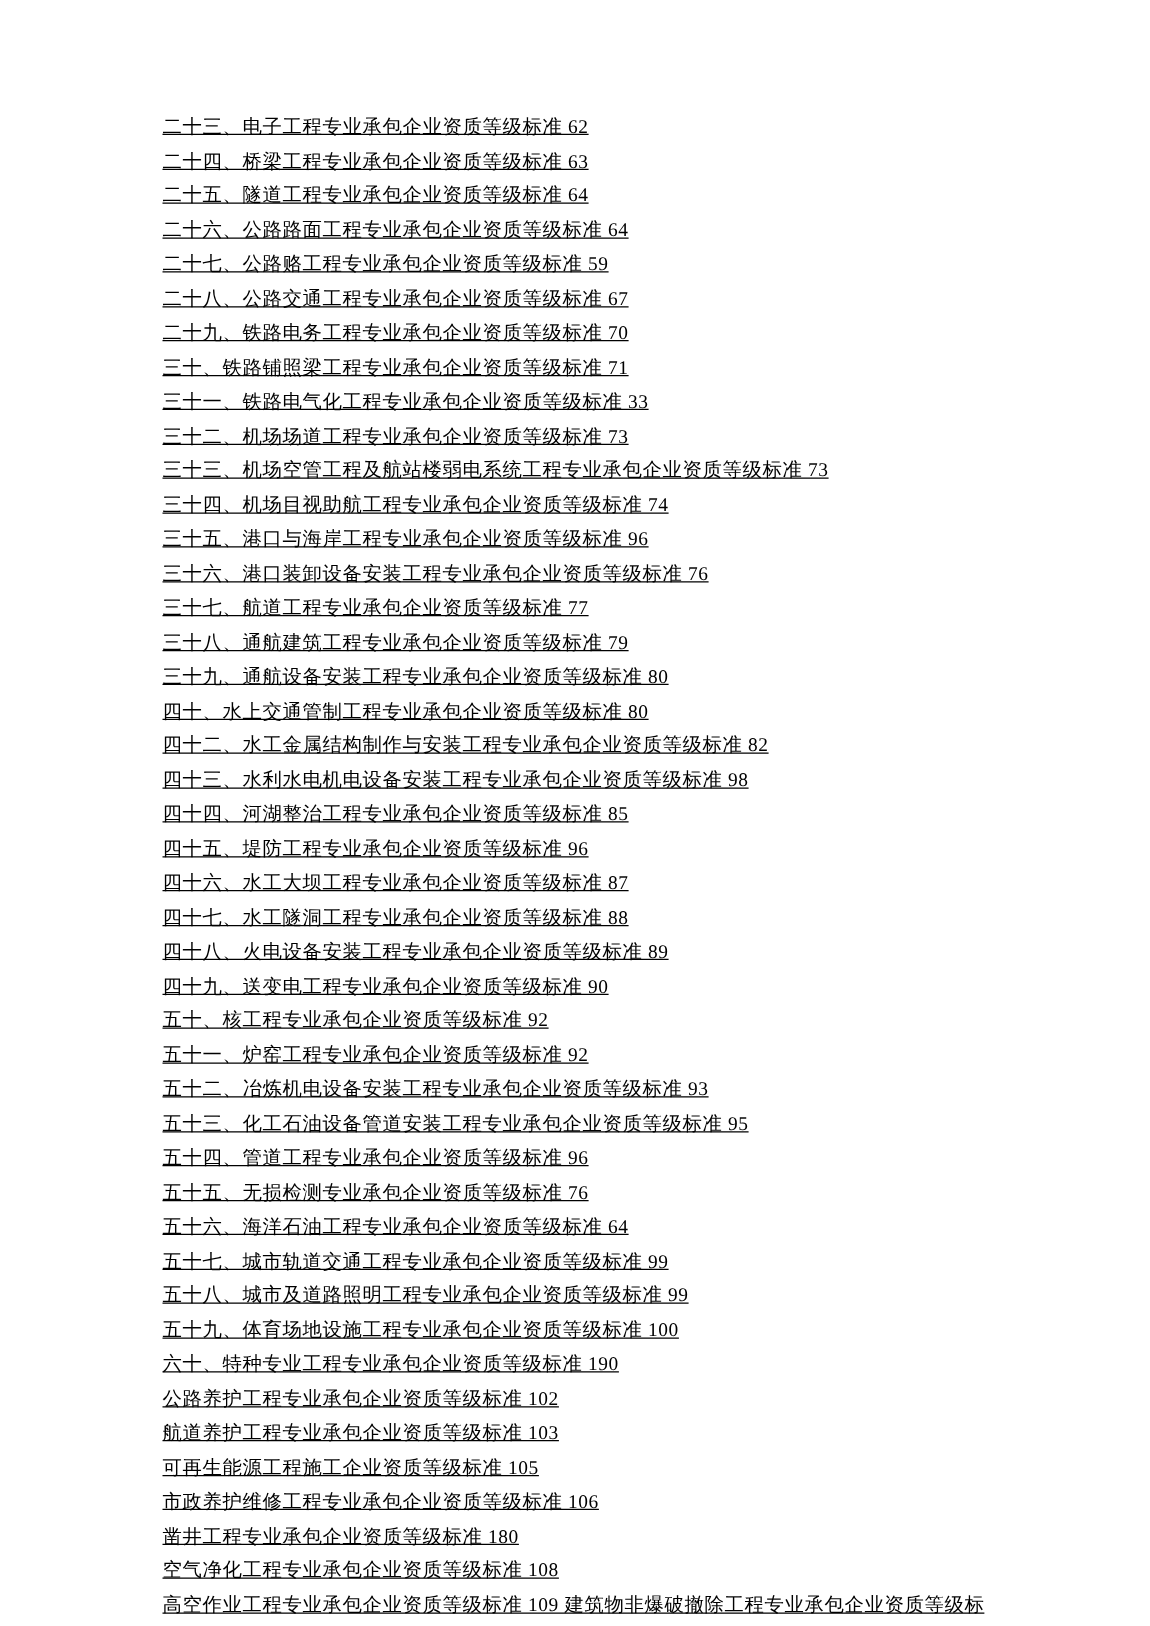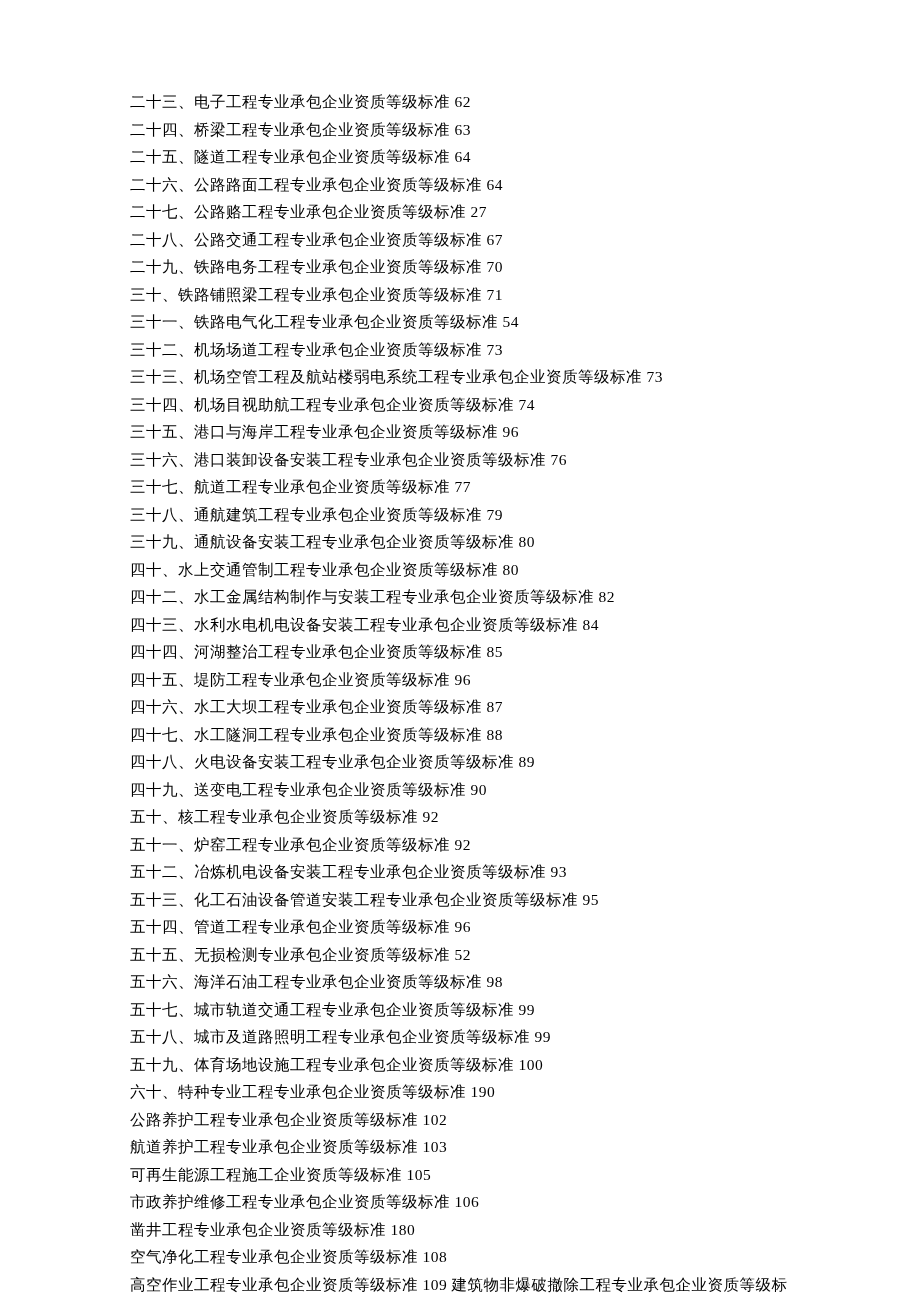--- a/index.html
+++ b/index.html
@@ -12,59 +12,60 @@
   .page {
     padding: 88px 130px 40px 130px;
     box-sizing: border-box;
   }
   .line {
     font-size: 15.5px;
     color: #000000;
     line-height: 27.5px;
     letter-spacing: 0.5px;
     white-space: normal;
+    text-decoration: underline;
   }
 </style>
 </head>
 <body>
 
 <div class="page">
   <div class="line">二十三、电子工程专业承包企业资质等级标准 62</div>
   <div class="line">二十四、桥梁工程专业承包企业资质等级标准 63</div>
   <div class="line">二十五、隧道工程专业承包企业资质等级标准 64</div>
   <div class="line">二十六、公路路面工程专业承包企业资质等级标准 64</div>
-  <div class="line">二十七、公路赂工程专业承包企业资质等级标准 27</div>
+  <div class="line">二十七、公路赂工程专业承包企业资质等级标准 59</div>
   <div class="line">二十八、公路交通工程专业承包企业资质等级标准 67</div>
   <div class="line">二十九、铁路电务工程专业承包企业资质等级标准 70</div>
   <div class="line">三十、铁路铺照梁工程专业承包企业资质等级标准 71</div>
-  <div class="line">三十一、铁路电气化工程专业承包企业资质等级标准 54</div>
+  <div class="line">三十一、铁路电气化工程专业承包企业资质等级标准 33</div>
   <div class="line">三十二、机场场道工程专业承包企业资质等级标准 73</div>
   <div class="line">三十三、机场空管工程及航站楼弱电系统工程专业承包企业资质等级标准 73</div>
   <div class="line">三十四、机场目视助航工程专业承包企业资质等级标准 74</div>
   <div class="line">三十五、港口与海岸工程专业承包企业资质等级标准 96</div>
   <div class="line">三十六、港口装卸设备安装工程专业承包企业资质等级标准 76</div>
   <div class="line">三十七、航道工程专业承包企业资质等级标准 77</div>
   <div class="line">三十八、通航建筑工程专业承包企业资质等级标准 79</div>
   <div class="line">三十九、通航设备安装工程专业承包企业资质等级标准 80</div>
   <div class="line">四十、水上交通管制工程专业承包企业资质等级标准 80</div>
   <div class="line">四十二、水工金属结构制作与安装工程专业承包企业资质等级标准 82</div>
-  <div class="line">四十三、水利水电机电设备安装工程专业承包企业资质等级标准 84</div>
+  <div class="line">四十三、水利水电机电设备安装工程专业承包企业资质等级标准 98</div>
   <div class="line">四十四、河湖整治工程专业承包企业资质等级标准 85</div>
   <div class="line">四十五、堤防工程专业承包企业资质等级标准 96</div>
   <div class="line">四十六、水工大坝工程专业承包企业资质等级标准 87</div>
   <div class="line">四十七、水工隧洞工程专业承包企业资质等级标准 88</div>
   <div class="line">四十八、火电设备安装工程专业承包企业资质等级标准 89</div>
   <div class="line">四十九、送变电工程专业承包企业资质等级标准 90</div>
   <div class="line">五十、核工程专业承包企业资质等级标准 92</div>
   <div class="line">五十一、炉窑工程专业承包企业资质等级标准 92</div>
   <div class="line">五十二、冶炼机电设备安装工程专业承包企业资质等级标准 93</div>
   <div class="line">五十三、化工石油设备管道安装工程专业承包企业资质等级标准 95</div>
   <div class="line">五十四、管道工程专业承包企业资质等级标准 96</div>
-  <div class="line">五十五、无损检测专业承包企业资质等级标准 52</div>
-  <div class="line">五十六、海洋石油工程专业承包企业资质等级标准 98</div>
+  <div class="line">五十五、无损检测专业承包企业资质等级标准 76</div>
+  <div class="line">五十六、海洋石油工程专业承包企业资质等级标准 64</div>
   <div class="line">五十七、城市轨道交通工程专业承包企业资质等级标准 99</div>
   <div class="line">五十八、城市及道路照明工程专业承包企业资质等级标准 99</div>
   <div class="line">五十九、体育场地设施工程专业承包企业资质等级标准 100</div>
   <div class="line">六十、特种专业工程专业承包企业资质等级标准 190</div>
   <div class="line">公路养护工程专业承包企业资质等级标准 102</div>
   <div class="line">航道养护工程专业承包企业资质等级标准 103</div>
   <div class="line">可再生能源工程施工企业资质等级标准 105</div>
   <div class="line">市政养护维修工程专业承包企业资质等级标准 106</div>
   <div class="line">凿井工程专业承包企业资质等级标准 180</div>
   <div class="line">空气净化工程专业承包企业资质等级标准 108</div>

